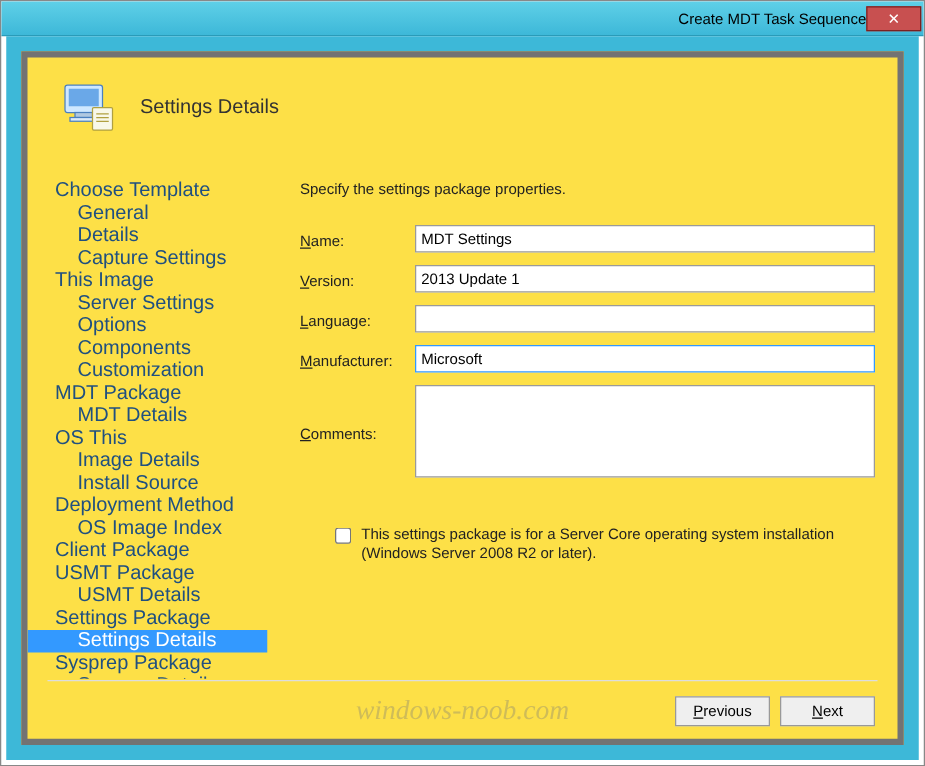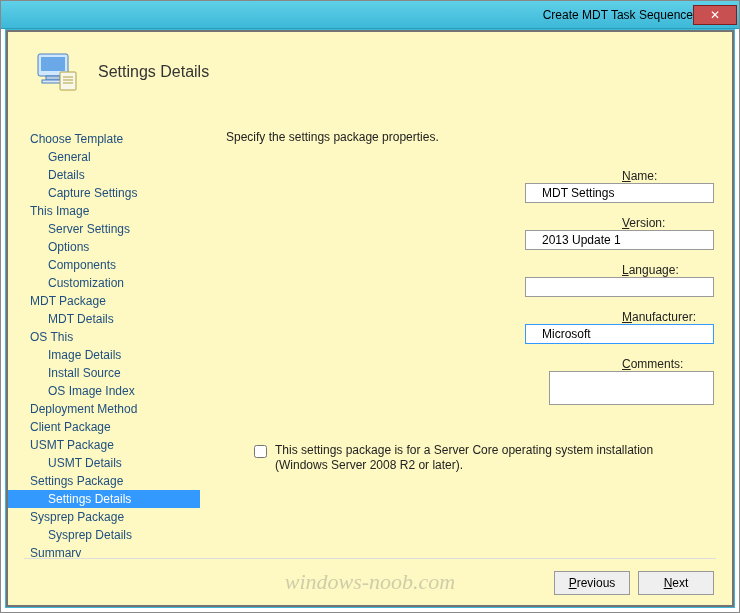--- a/index.html
+++ b/index.html
@@ -40,23 +40,23 @@
       cursor: pointer;
     }
     .outer-frame {
       position: absolute;
       top: 28px; left: 4px; right: 4px; bottom: 4px;
       background: #3db8d8;
     }
     .inner-frame {
       position: absolute;
       top: 0; left: 0; right: 0; bottom: 0;
-      background: #fef9c3;
-      border: 2px solid #737373;
-      margin: 1px;
+      background: #fde047;
+      border: 5px solid #737373;
+      margin: 12px;
     }
     .header-panel {
       display: flex;
       align-items: center;
       gap: 18px;
       padding: 18px 14px 22px 24px;
     }
     .header-icon svg { display:block; }
     .header-title {
       font-size: 16px;
@@ -73,55 +73,54 @@
       padding: 6px 0 0 0;
       overflow: hidden;
       border-right: 0;
     }
     .nav-item {
       color: #205080;
       padding: 1px 6px 1px 22px;
       cursor: pointer;
       white-space: nowrap;
       line-height: 16px;
-      font-size: 12px;
+      font-size: 16px;
     }
     .nav-child {
       padding-left: 40px;
     }
     .nav-item.selected {
       background: #3399ff;
       color: #fff;
     }
     .main {
       flex: 1;
       padding: 6px 18px 0 26px;
       position: relative;
     }
     .instruction {
       color: #222;
       margin-bottom: 22px;
     }
     .form-row {
       display: flex;
-      align-items: flex-end;
+      align-items: center;
       margin-bottom: 10px;
-      flex-direction: column;
     }
     .form-label {
       width: 92px;
       color: #222;
       padding-top: 3px;
     }
     .form-label .ul { text-decoration: underline; }
     .form-input {
       flex: 1;
       border: 1px solid #9a9a9a;
       height: 22px;
-      padding: 2px 16px;
+      padding: 2px 4px;
       font-family: inherit;
       font-size: 12px;
     }
     .form-input.active { border: 1px solid #3399ff; }
     .form-textarea {
       flex: 1;
       border: 1px solid #9a9a9a;
       height: 74px;
       padding: 2px 4px;
       font-family: inherit;
@@ -214,22 +213,22 @@
           <div class="nav-item">This Image</div>
           <div class="nav-item nav-child">Server Settings</div>
           <div class="nav-item nav-child">Options</div>
           <div class="nav-item nav-child">Components</div>
           <div class="nav-item nav-child">Customization</div>
           <div class="nav-item">MDT Package</div>
           <div class="nav-item nav-child">MDT Details</div>
           <div class="nav-item">OS This</div>
           <div class="nav-item nav-child">Image Details</div>
           <div class="nav-item nav-child">Install Source</div>
+          <div class="nav-item">Deployment Method</div>
           <div class="nav-item nav-child">OS Image Index</div>
-          <div class="nav-item">Deployment Method</div>
           <div class="nav-item">Client Package</div>
           <div class="nav-item">USMT Package</div>
           <div class="nav-item nav-child">USMT Details</div>
           <div class="nav-item">Settings Package</div>
           <div class="nav-item nav-child selected">Settings Details</div>
           <div class="nav-item">Sysprep Package</div>
           <div class="nav-item nav-child">Sysprep Details</div>
           <div class="nav-item">Summary</div>
         </div>
 

